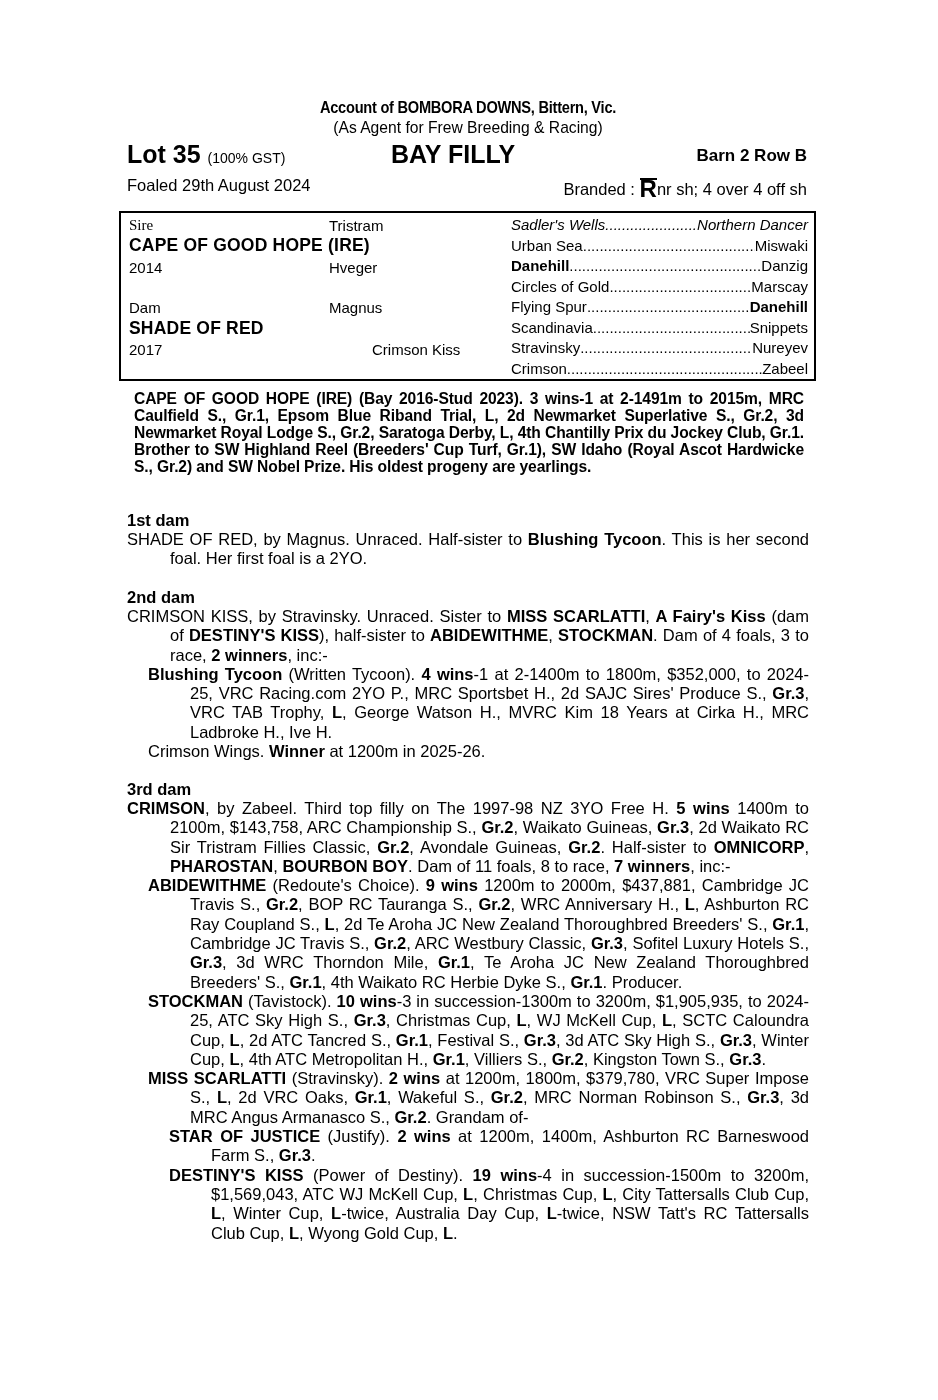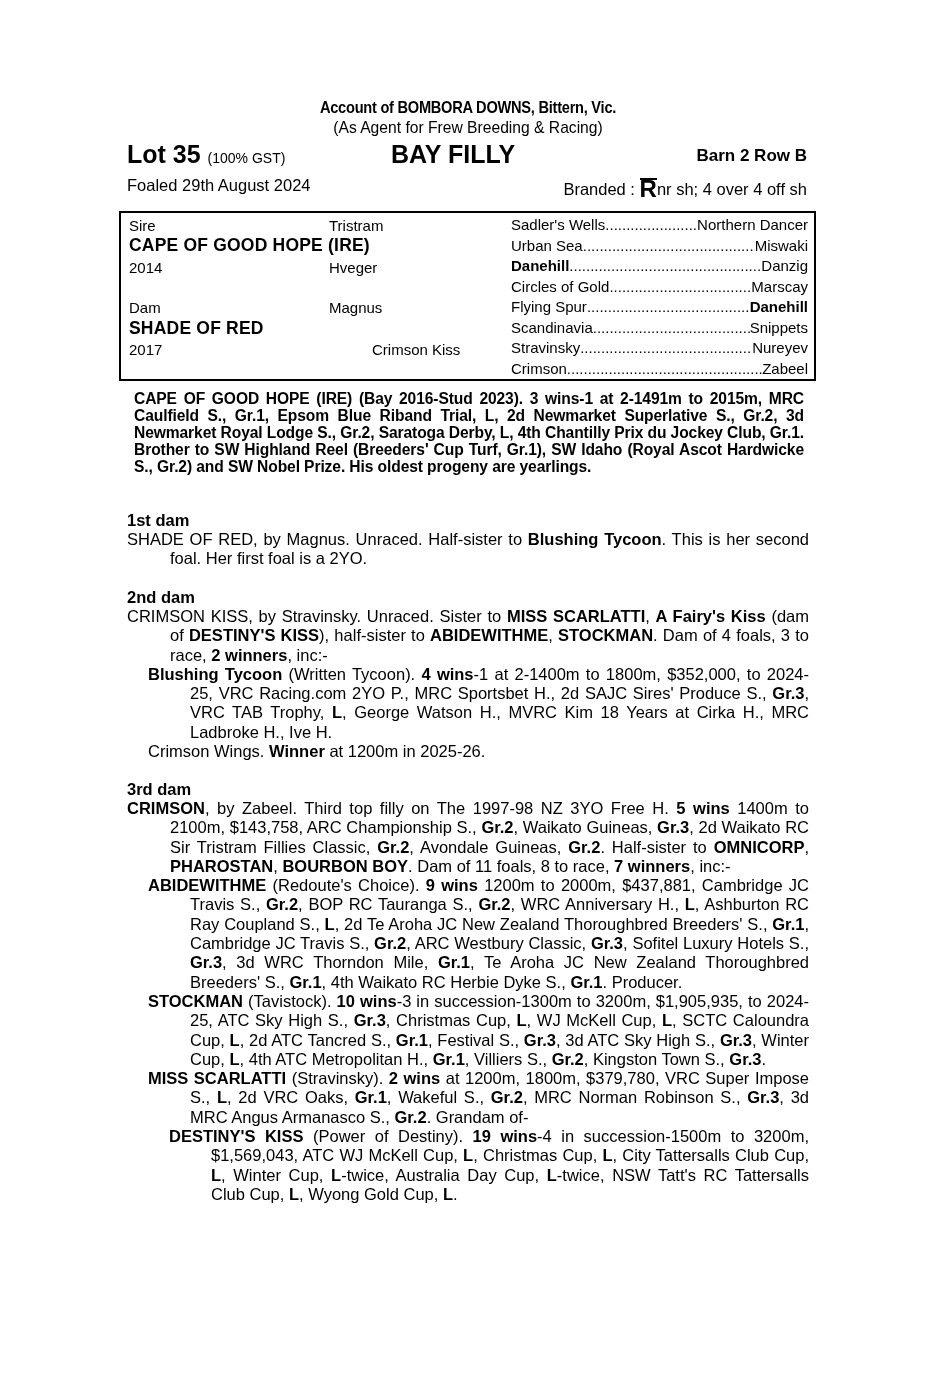--- a/index.html
+++ b/index.html
@@ -48,34 +48,34 @@
   <div class="foalline">
     <div class="foaled">Foaled 29th August 2024</div>
     <div class="brand">
       <span>Branded :</span>
       <span class="brandmark">R</span><span>nr sh; 4 over 4 off sh</span>
     </div>
   </div>
 </div>
 
 <div class="ped">
-  <div class="cell" style="left:8px;top:4px;">Sire</div>
+  <div class="cell" style="left:8px;top:4px;font-family:Liberation Serif, serif;">Sire</div>
   <div class="cell big" style="left:8px;top:22px;">CAPE OF GOOD HOPE (IRE)</div>
   <div class="cell" style="left:8px;top:46px;">2014</div>
   <div class="cell" style="left:208px;top:4px;">Tristram</div>
   <div class="cell" style="left:208px;top:46px;">Hveger</div>
 
   <div class="cell" style="left:8px;top:86px;">Dam</div>
   <div class="cell big" style="left:8px;top:105px;">SHADE OF RED</div>
   <div class="cell" style="left:8px;top:128px;">2017</div>
   <div class="cell" style="left:208px;top:86px;">Magnus</div>
   <div class="cell" style="left:208px;top:128px;margin-left:43px;">Crimson Kiss</div>
 
   <div id="gg-wrap">
-      <div class="gg" style="top: 3px;">
+      <div class="gg" style="top: 3px; font-style: italic;">
         <span class="n">Sadler's Wells</span>
         <span class="dots"></span>
         <span class="s">Northern Dancer</span>
       </div>
       <div class="gg" style="top: 23.5px;">
         <span class="n">Urban Sea</span>
         <span class="dots"></span>
         <span class="s">Miswaki</span>
       </div>
       <div class="gg" style="top: 44px;">
@@ -125,15 +125,16 @@
   <div class="para p2s"><span>Crimson Wings. </span><span class="b">Winner</span><span> at 1200m in 2025-26.</span></div>
 </div>
 
 <div class="sect" style="top:779px;">
   <h3>3rd dam</h3>
   <div class="para p0"><span class="b">CRIMSON</span><span>, by Zabeel. Third top filly on The 1997-98 NZ 3YO Free H. </span><span class="b">5 wins</span><span> 1400m to 2100m, $143,758, ARC Championship S., </span><span class="b">Gr.2</span><span>, Waikato Guineas, </span><span class="b">Gr.3</span><span>, 2d Waikato RC Sir Tristram Fillies Classic, </span><span class="b">Gr.2</span><span>, Avondale Guineas, </span><span class="b">Gr.2</span><span>. Half-sister to </span><span class="b">OMNICORP</span><span>, </span><span class="b">PHAROSTAN</span><span>, </span><span class="b">BOURBON BOY</span><span>. Dam of 11 foals, 8 to race, </span><span class="b">7 winners</span><span>, inc:-</span></div>
   <div id="dam3-progeny">
       <div class="para p1"><span class="b">ABIDEWITHME</span><span> (Redoute's Choice). </span><span class="b">9 wins</span><span> 1200m to 2000m, $437,881, Cambridge JC Travis S., </span><span class="b">Gr.2</span><span>, BOP RC Tauranga S., </span><span class="b">Gr.2</span><span>, WRC Anniversary H., </span><span class="b">L</span><span>, Ashburton RC Ray Coupland S., </span><span class="b">L</span><span>, 2d Te Aroha JC New Zealand Thoroughbred Breeders' S., </span><span class="b">Gr.1</span><span>, Cambridge JC Travis S., </span><span class="b">Gr.2</span><span>, ARC Westbury Classic, </span><span class="b">Gr.3</span><span>, Sofitel Luxury Hotels S., </span><span class="b">Gr.3</span><span>, 3d WRC Thorndon Mile, </span><span class="b">Gr.1</span><span>, Te Aroha JC New Zealand Thoroughbred Breeders' S., </span><span class="b">Gr.1</span><span>, 4th Waikato RC Herbie Dyke S., </span><span class="b">Gr.1</span><span>. Producer.</span></div>
       <div class="para p1"><span class="b">STOCKMAN</span><span> (Tavistock). </span><span class="b">10 wins</span><span>-3 in succession-1300m to 3200m, $1,905,935, to 2024-25, ATC Sky High S., </span><span class="b">Gr.3</span><span>, Christmas Cup, </span><span class="b">L</span><span>, WJ McKell Cup, </span><span class="b">L</span><span>, SCTC Caloundra Cup, </span><span class="b">L</span><span>, 2d ATC Tancred S., </span><span class="b">Gr.1</span><span>, Festival S., </span><span class="b">Gr.3</span><span>, 3d ATC Sky High S., </span><span class="b">Gr.3</span><span>, Winter Cup, </span><span class="b">L</span><span>, 4th ATC Metropolitan H., </span><span class="b">Gr.1</span><span>, Villiers S., </span><span class="b">Gr.2</span><span>, Kingston Town S., </span><span class="b">Gr.3</span><span>.</span></div>
       <div class="para p1"><span class="b">MISS SCARLATTI</span><span> (Stravinsky). </span><span class="b">2 wins</span><span> at 1200m, 1800m, $379,780, VRC Super Impose S., </span><span class="b">L</span><span>, 2d VRC Oaks, </span><span class="b">Gr.1</span><span>, Wakeful S., </span><span class="b">Gr.2</span><span>, MRC Norman Robinson S., </span><span class="b">Gr.3</span><span>, 3d MRC Angus Armanasco S., </span><span class="b">Gr.2</span><span>. Grandam of-</span></div>
+      <div class="para p3" style="padding-left: 84px; text-indent: -42px;"><span class="b">STAR OF JUSTICE</span><span> (Justify). </span><span class="b">2 wins</span><span> at 1200m, 1400m, Ashburton RC Barneswood Farm S., </span><span class="b">Gr.3</span><span>.</span></div>
       <div class="para p3" style="padding-left: 84px; text-indent: -42px;"><span class="b">DESTINY'S KISS</span><span> (Power of Destiny). </span><span class="b">19 wins</span><span>-4 in succession-1500m to 3200m, $1,569,043, ATC WJ McKell Cup, </span><span class="b">L</span><span>, Christmas Cup, </span><span class="b">L</span><span>, City Tattersalls Club Cup, </span><span class="b">L</span><span>, Winter Cup, </span><span class="b">L</span><span>-twice, Australia Day Cup, </span><span class="b">L</span><span>-twice, NSW Tatt's RC Tattersalls Club Cup, </span><span class="b">L</span><span>, Wyong Gold Cup, </span><span class="b">L</span><span>.</span></div>
     </div>
 </div>
 
 </body></html>

